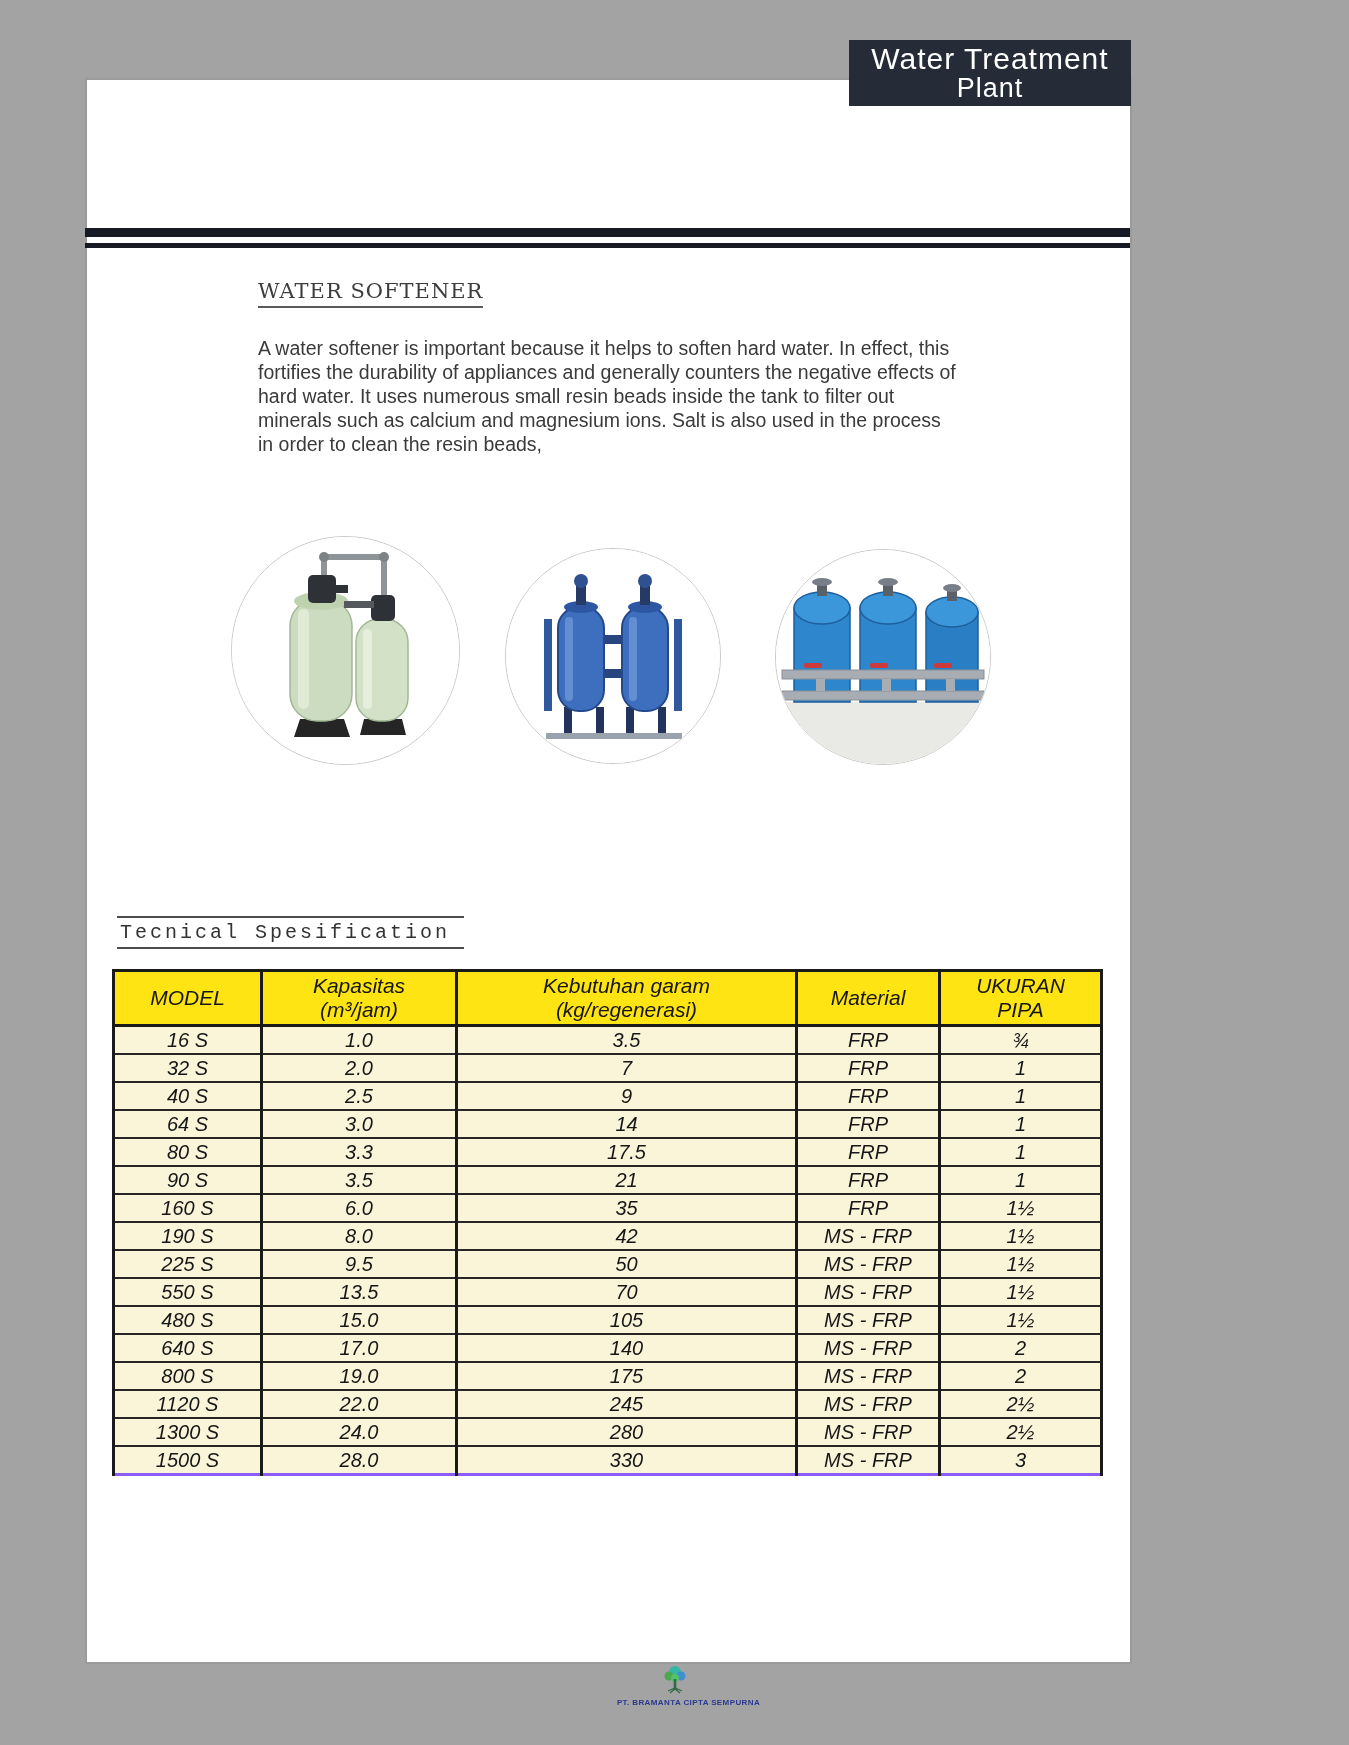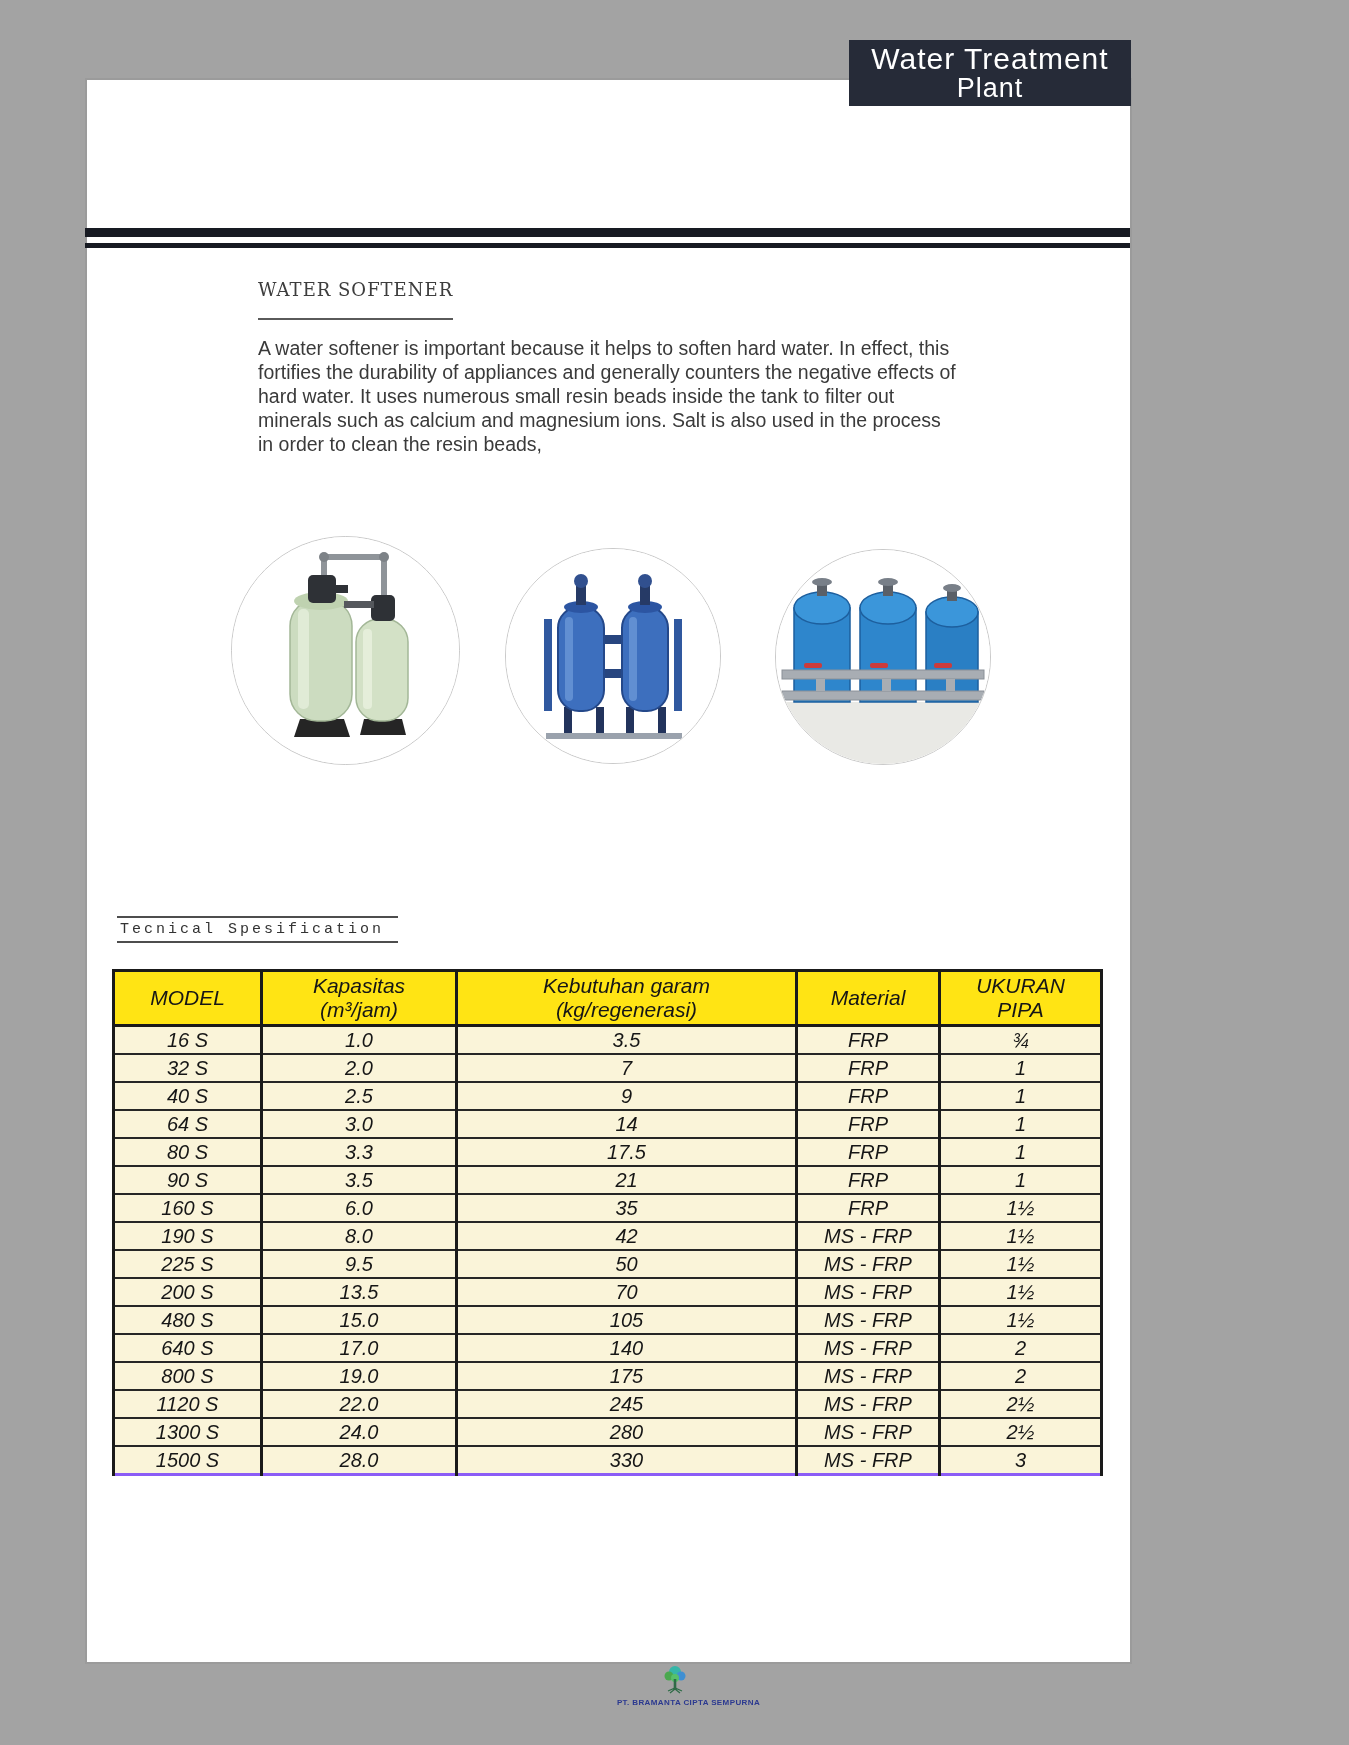--- a/index.html
+++ b/index.html
@@ -16,36 +16,36 @@
          justify-content:center;line-height:1.02;}
   .badge .l1{font-size:30px;letter-spacing:1px;font-weight:400;}
   .badge .l2{font-size:27px;letter-spacing:1px;font-weight:400;}
 
   
   .rule-a{position:absolute;left:85px;top:228px;width:1045px;height:9px;background:#171a22;}
   .rule-b{position:absolute;left:85px;top:243px;width:1045px;height:5px;background:#171a22;}
 
   
   .heading{position:absolute;left:258px;top:279px;font-family:"DejaVu Serif",serif;
-           font-size:18px;color:#3d3d3d;letter-spacing:1px;border-bottom:2px solid #5a5a5a;
-           padding-bottom:18px;}
+           font-size:21px;color:#3d3d3d;letter-spacing:1px;border-bottom:2px solid #5a5a5a;
+           padding-bottom:3px;}
   .para{position:absolute;left:258px;top:336px;width:702px;font-family:Liberation Sans, sans-serif;
         font-size:19.5px;line-height:24px;color:#3a3a3a;}
 
   
   .photo{position:absolute;border-radius:50%;background:#ffffff;border:1px solid #c9c9c9;
          overflow:hidden;}
   .photo.p1{left:231px;top:536px;width:227px;height:227px;}
   .photo.p2{left:505px;top:548px;width:214px;height:214px;}
   .photo.p3{left:775px;top:549px;width:214px;height:214px;}
   .photo svg{display:block;width:100%;height:100%;}
 
   
   .spec-label{position:absolute;left:117px;top:916px;font-family:"Liberation Mono",monospace;
-              font-size:15px;letter-spacing:3px;color:#333333;border-top:2px solid #4d4d4d;
+              font-size:20px;letter-spacing:3px;color:#333333;border-top:2px solid #4d4d4d;
               border-bottom:2px solid #4d4d4d;padding:3px 14px 3px 3px;}
 
   
   table.spec{position:absolute;left:112px;top:969px;width:988px;border-collapse:collapse;
              table-layout:fixed;font-style:italic;color:#161616;}
   table.spec th{background:#ffe414;border:3px solid #1a1a1a;font-size:21px;font-weight:normal;
                 height:52px;line-height:1.15;text-align:center;vertical-align:middle;padding:0;}
   table.spec td{background:#faf4d9;border-left:3px solid #1a1a1a;border-right:3px solid #1a1a1a;
                 border-top:2px solid #262626;border-bottom:2px solid #262626;
                 font-size:20px;text-align:center;vertical-align:middle;height:26px;padding:0;}
@@ -231,21 +231,21 @@
           <td>1½</td>
         </tr>
         <tr>
           <td>225 S</td>
           <td>9.5</td>
           <td>50</td>
           <td>MS - FRP</td>
           <td>1½</td>
         </tr>
         <tr>
-          <td>200 S</td>
+          <td>550 S</td>
           <td>13.5</td>
           <td>70</td>
           <td>MS - FRP</td>
           <td>1½</td>
         </tr>
         <tr>
           <td>480 S</td>
           <td>15.0</td>
           <td>105</td>
           <td>MS - FRP</td>

